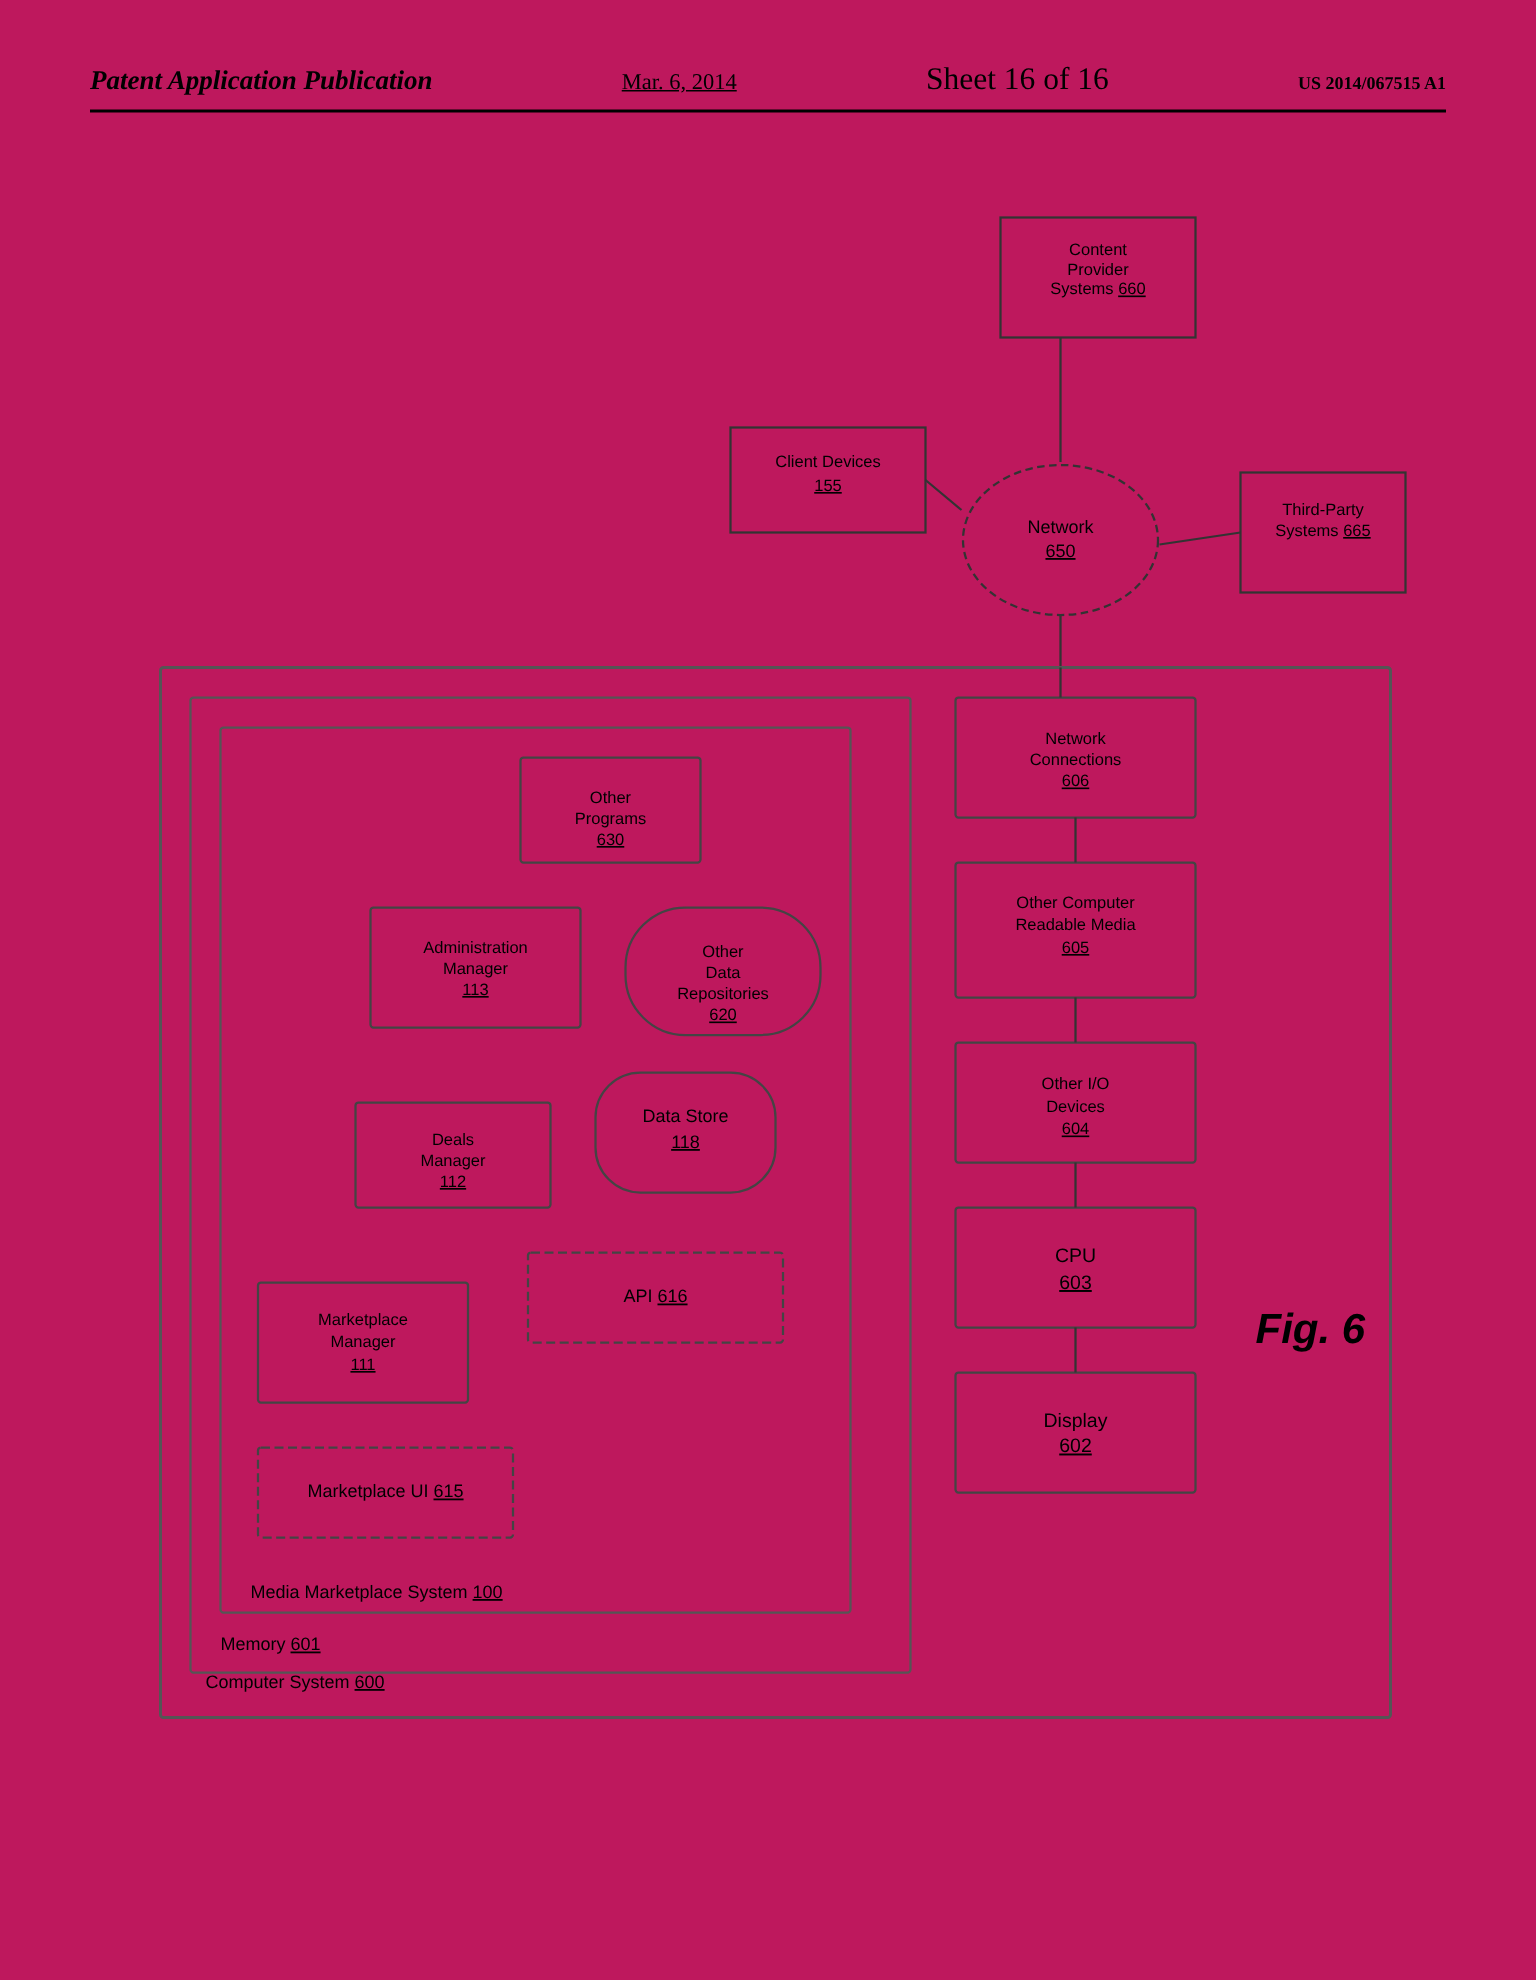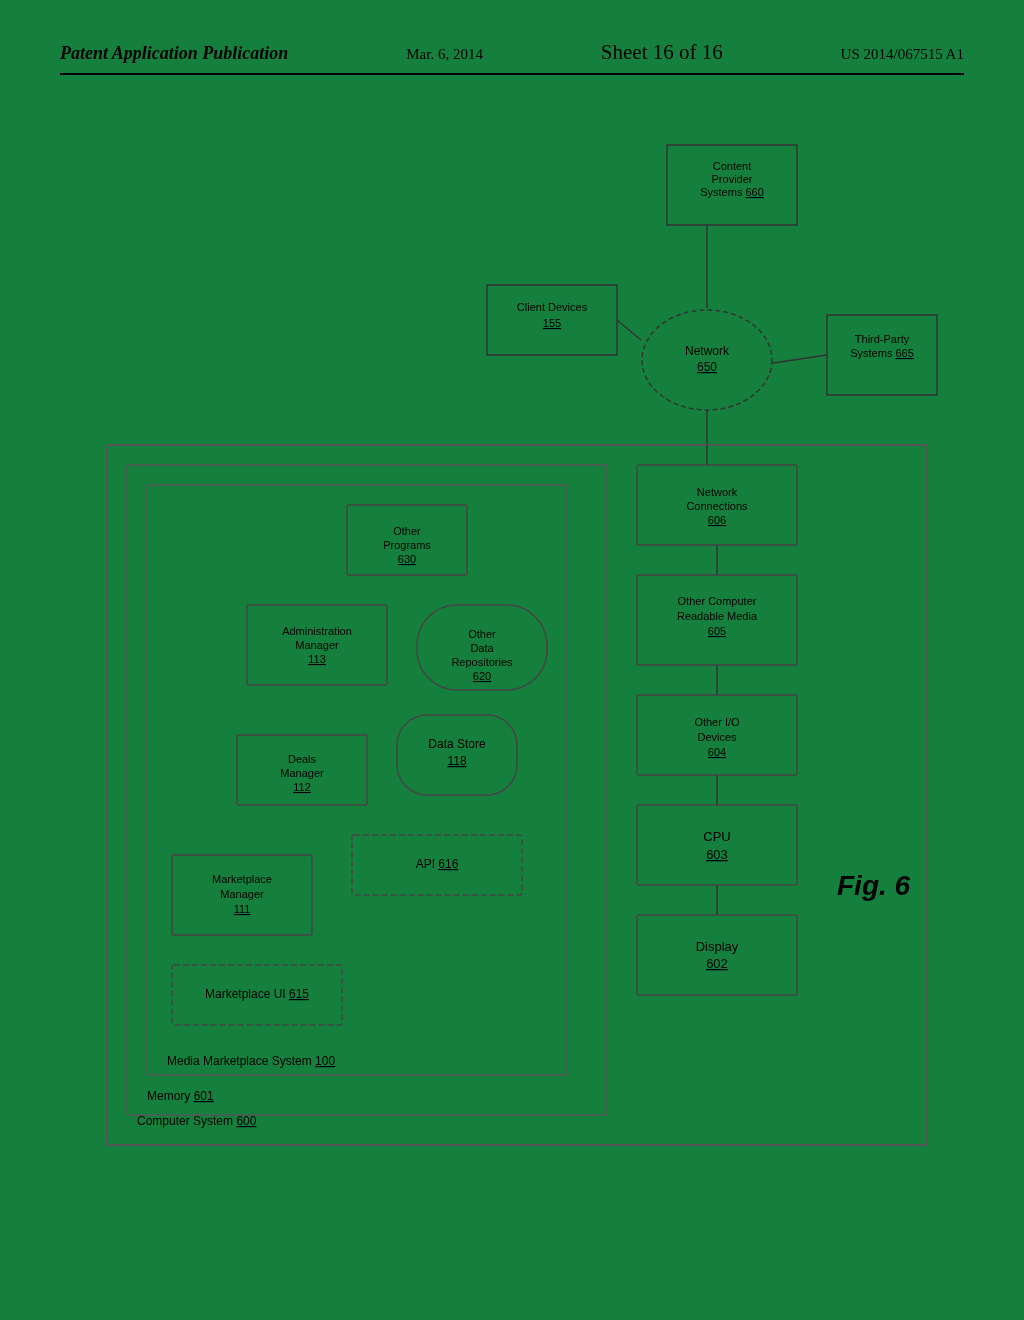--- a/index.html
+++ b/index.html
@@ -8,48 +8,49 @@
       font-family: 'Times New Roman', Times, serif;
       width: 1024px;
       height: 1320px;
       overflow: hidden;
       position: relative;
     }
 
     .page {
       width: 1024px;
       height: 1320px;
-      background: #15803d;
+      background: #be185d;
       position: relative;
       padding: 40px 60px;
     }
 
     
     .header {
       display: flex;
       justify-content: space-between;
       align-items: baseline;
       border-bottom: 2px solid #000;
       padding-bottom: 8px;
       margin-bottom: 30px;
     }
     .header-title {
       font-weight: bold;
       font-size: 18px;
       font-style: italic;
     }
     .header-date {
       font-size: 15px;
+      text-decoration: underline;
     }
     .header-sheet {
       font-size: 21px;
     }
     .header-patent {
-      font-size: 15px;
-      font-weight: normal;
+      font-size: 12px;
+      font-weight: bold;
     }
 
     
     .diagram-area {
       position: relative;
       width: 870px;
       height: 1100px;
       margin: 0 auto;
     }
 

